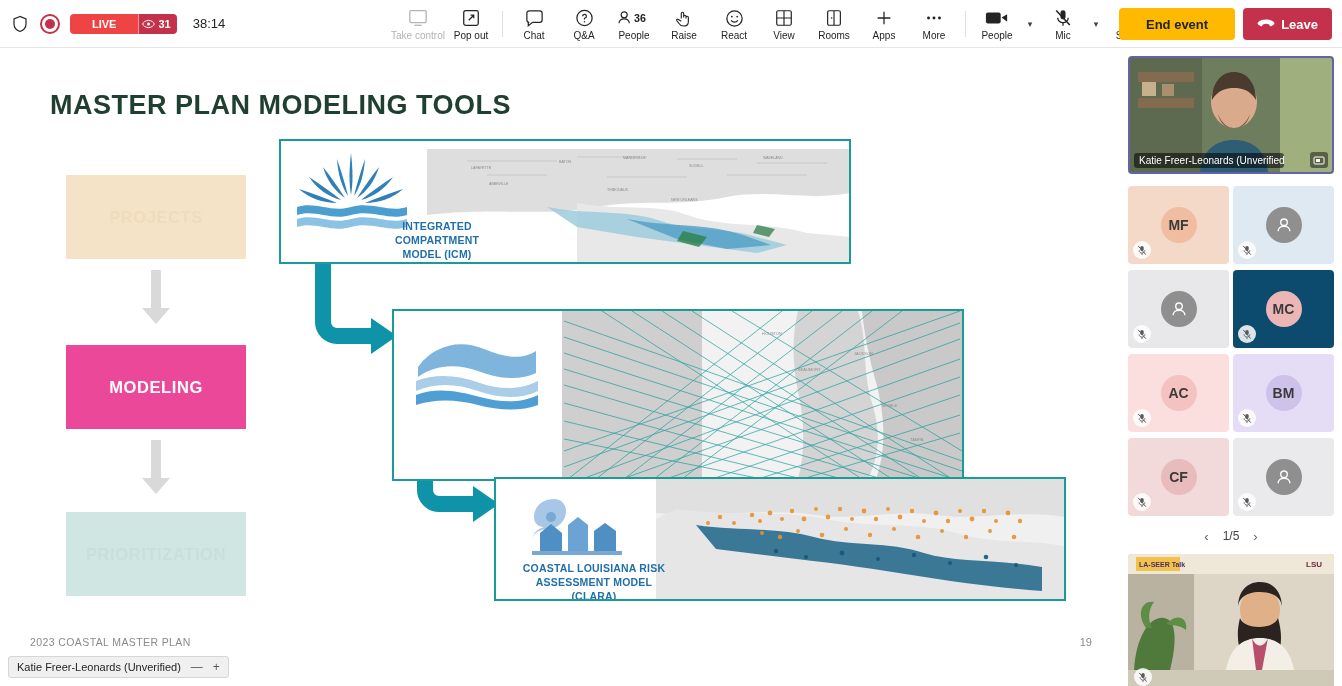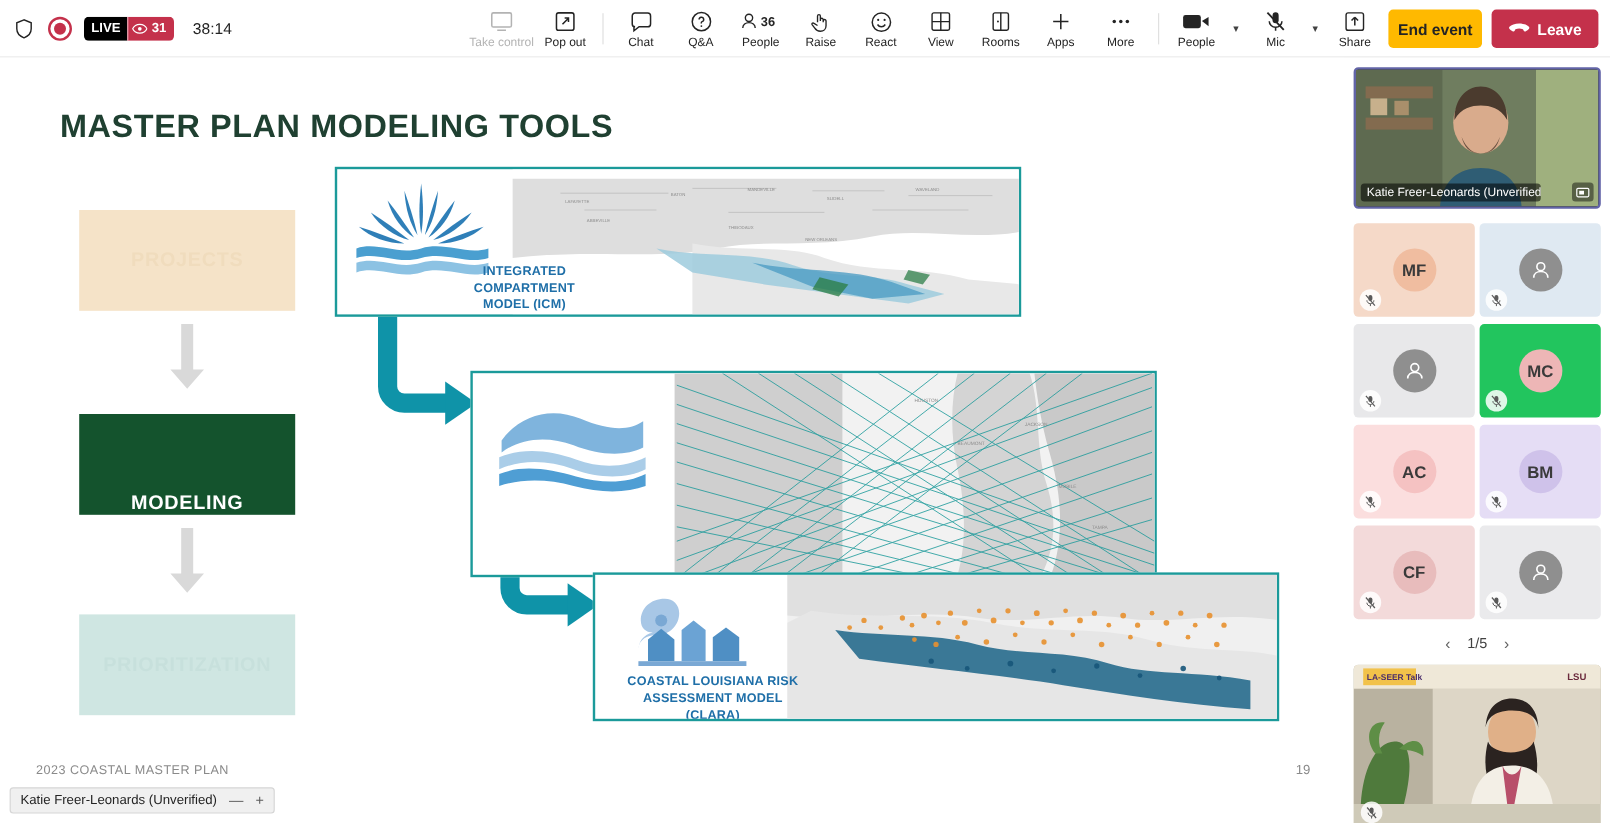--- a/index.html
+++ b/index.html
@@ -24,21 +24,21 @@
   }
   .rec-dot {
     width: 20px; height: 20px; border-radius: 50%;
     border: 2px solid #c4314b; display: flex; align-items: center; justify-content: center;
   }
   .rec-dot i { width: 10px; height: 10px; border-radius: 50%; background: #c4314b; display: block; }
   .live-pill {
     display: flex; align-items: center; height: 20px; border-radius: 4px; overflow: hidden;
     font-size: 11px; font-weight: bold; color: #fff;
   }
-  .live-pill .lv { background: #000000; padding: 0 6px; line-height: 20px; }
+  .live-pill .lv { background: #ef4444; padding: 0 22px; line-height: 20px; }
   .live-pill .ct { background: #c4314b; padding: 0 6px 0 3px; line-height: 20px; display: flex; align-items: center; gap: 3px;
     border-left: 1px solid rgba(255,255,255,.5); }
   .timer { font-size: 13px; color: #242424; margin-left: 6px; }
 
   .tb-center {
     position: absolute; left: 390px; top: 0; height: 48px;
     display: flex; align-items: center; gap: 0px;
   }
   .tbitem {
     width: 50px; height: 46px; display: flex; flex-direction: column;
@@ -52,21 +52,21 @@
   .divider-v { width: 1px; height: 26px; background: #e0e0e0; margin: 0 6px; }
   .caret {
     width: 16px; height: 46px; display: flex; align-items: center; justify-content: center;
     font-size: 9px; color: #424242; cursor: pointer;
   }
   .tb-right {
     position: absolute; right: 10px; top: 0; height: 48px; display: flex; align-items: center; gap: 8px;
   }
   .btn-end {
     background: #ffb900; color: #242424; font-size: 13px; font-weight: 600;
-    border: none; border-radius: 4px; height: 32px; padding: 0 8px; cursor: pointer;
+    border: none; border-radius: 4px; height: 32px; padding: 0 27px; cursor: pointer;
   }
   .btn-leave {
     background: #c4314b; color: #fff; font-size: 13px; font-weight: 600;
     border: none; border-radius: 4px; height: 32px; padding: 0 14px; cursor: pointer;
     display: flex; align-items: center; gap: 6px;
   }
 
   
   .stage {
     position: absolute; top: 48px; left: 0; width: 1120px; height: 638px;
@@ -86,21 +86,21 @@
     position: absolute; right: 28px; bottom: 38px; font-size: 11px; color: #8a8a8a;
   }
 
   
   .flowbox {
     position: absolute; left: 66px; width: 180px; height: 84px;
     display: flex; align-items: center; justify-content: center;
     font-size: 16.5px; font-weight: bold; letter-spacing: .6px;
   }
   .fb1 { top: 127px; background: #f5e3c8; color: #f0dcbd; }
-  .fb2 { top: 297px; background: #14532d; color: #ffffff; align-items: flex-end; }
+  .fb2 { top: 297px; background: #ec4899; color: #ffffff; }
   .fb3 { top: 464px; background: #cfe6e2; color: #c7e0dc; }
   .arrow-down {
     position: absolute; left: 140px; width: 32px;
   }
   .ad1 { top: 222px; }
   .ad2 { top: 392px; }
 
   
   .panel {
     position: absolute; border: 2px solid #1b9a9a; background: #fff; overflow: hidden;
@@ -656,21 +656,21 @@
       <span class="mutebadge">
         <svg width="10" height="11" viewBox="0 0 12 13">
             <rect x="4" y="1" width="4" height="6" rx="2" fill="#5a5a5a"></rect>
             <path d="M2.5 6.2c0 2 1.6 3.4 3.5 3.4s3.5-1.4 3.5-3.4" fill="none" stroke="#5a5a5a" stroke-width="1"></path>
             <path d="M6 9.6V12" stroke="#5a5a5a" stroke-width="1"></path>
             <path d="M1.5 1 10.5 11.5" stroke="#5a5a5a" stroke-width="1.2"></path>
           </svg>
       </span>
     </div>
 
-    <div class="tile" style="background:#22c55e">
+    <div class="tile" style="background:#0c4a6e">
       <span class="av" style="background:#edb6b6">MC</span>
       <span class="mutebadge">
         <svg width="10" height="11" viewBox="0 0 12 13">
             <rect x="4" y="1" width="4" height="6" rx="2" fill="#5a5a5a"></rect>
             <path d="M2.5 6.2c0 2 1.6 3.4 3.5 3.4s3.5-1.4 3.5-3.4" fill="none" stroke="#5a5a5a" stroke-width="1"></path>
             <path d="M6 9.6V12" stroke="#5a5a5a" stroke-width="1"></path>
             <path d="M1.5 1 10.5 11.5" stroke="#5a5a5a" stroke-width="1.2"></path>
           </svg>
       </span>
     </div>

